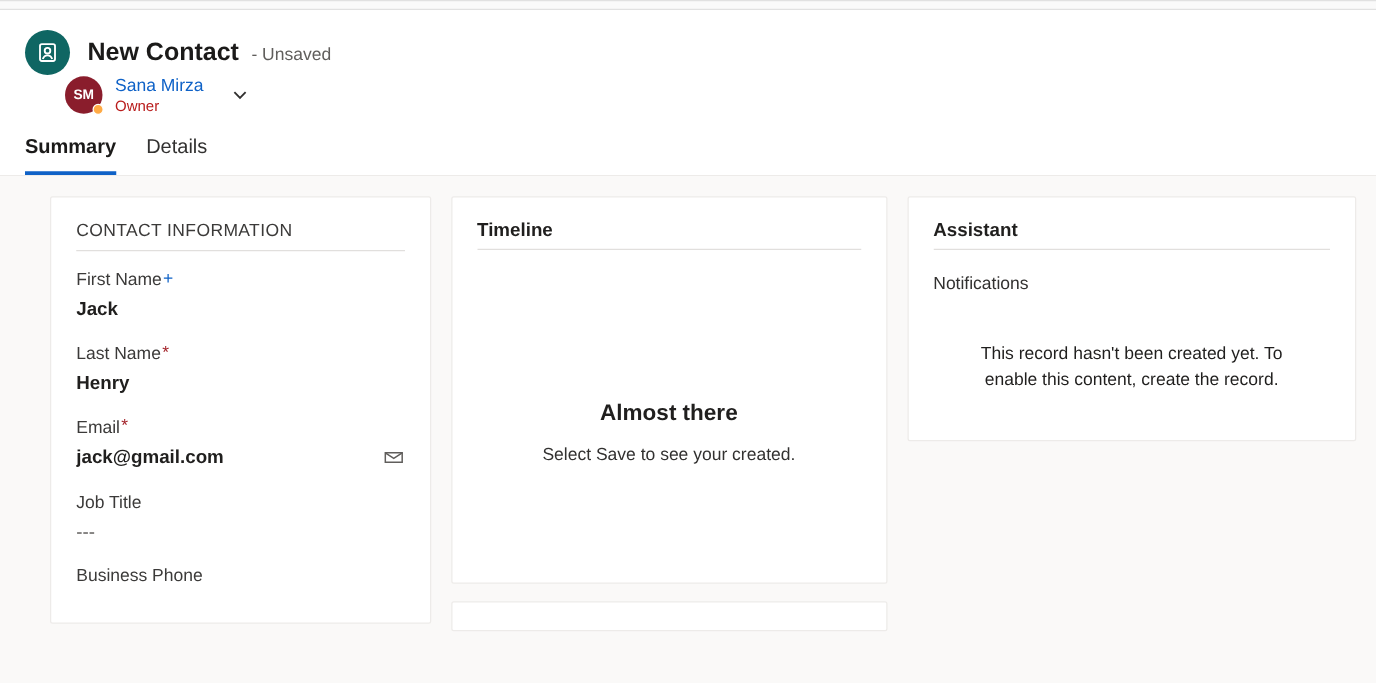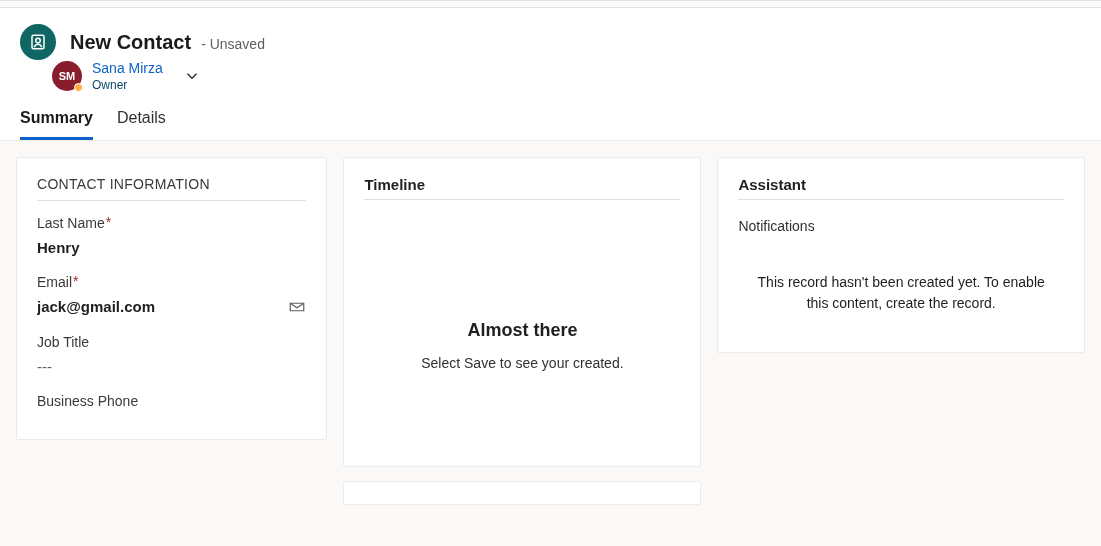--- a/index.html
+++ b/index.html
@@ -55,21 +55,21 @@
       font-size: 11px; font-weight: 600;
       position: relative;
     }
     .presence-dot {
       position: absolute; bottom: -1px; right: -1px;
       width: 9px; height: 9px; border-radius: 50%;
       background: #ffaa44; border: 1.5px solid #fff;
     }
     .owner-block { display: flex; flex-direction: column; line-height: 1.25; }
     .owner-name { color: #0f62c7; font-size: 14px; }
-    .owner-role { color: #0c4a6e; font-size: 12px; }
+    .owner-role { color: #b91c1c; font-size: 12px; }
     .chevron { width: 18px; height: 18px; color: #323130; cursor: pointer; margin-left: 10px; }
 
     .tabs {
       display: flex; gap: 24px; padding: 0 20px;
       border-bottom: 1px solid #edebe9;
       text-align: right;
     }
     .tab {
       padding: 8px 0 10px 0;
       font-size: 16px;
@@ -90,21 +90,21 @@
       gap: 16px;
       align-items: flex-start;
       min-height: 420px;
     }
     .panel {
       background: #fff;
       border: 1px solid #edebe9;
       border-radius: 2px;
       padding: 18px 20px;
     }
-    .panel-left { width: 325px; }
+    .panel-left { width: 325px; margin-left: 24px; }
     .panel-mid-wrap { width: 376px; display: flex; flex-direction: column; gap: 14px; }
     .panel-mid { min-height: 310px; }
     .panel-mid-empty { height: 24px; padding: 0; }
     .panel-right { width: 384px; min-height: 196px; }
 
     .section-title {
       font-size: 14px;
       color: #3b3a39;
       font-weight: 400;
       letter-spacing: 0.3px;
@@ -206,20 +206,29 @@
 <div class="tabs">
   <div class="tab active">Summary</div>
   <div class="tab">Details</div>
 </div>
 
 <div class="content-area">
 
   <div class="panel panel-left">
     <div class="section-title caps">CONTACT INFORMATION</div>
 
+    <div class="field">
+      <div class="field-label">
+        <span>First Name</span>
+          <span class="rec">+</span>
+      </div>
+      <div class="field-value-row">
+        <input class="field-value" value="Jack" style="">
+      </div>
+    </div>
 
     <div class="field">
       <div class="field-label">
         <span>Last Name</span>
           <span class="req">*</span>
       </div>
       <div class="field-value-row">
         <input class="field-value" value="Henry" style="">
       </div>
     </div>

